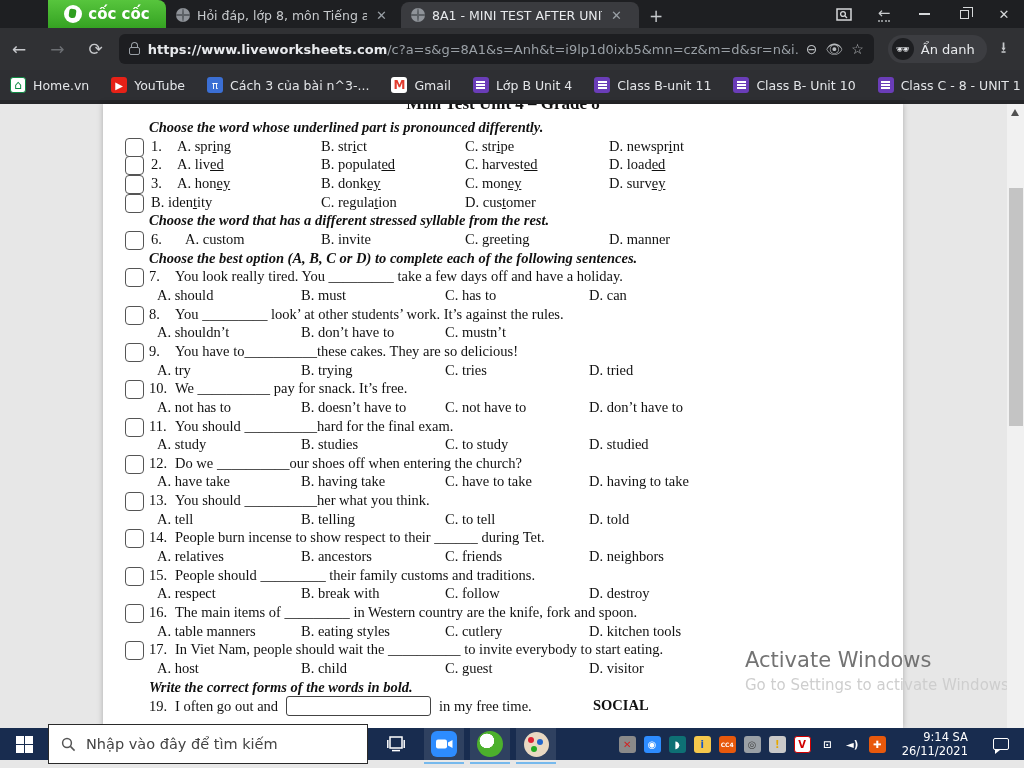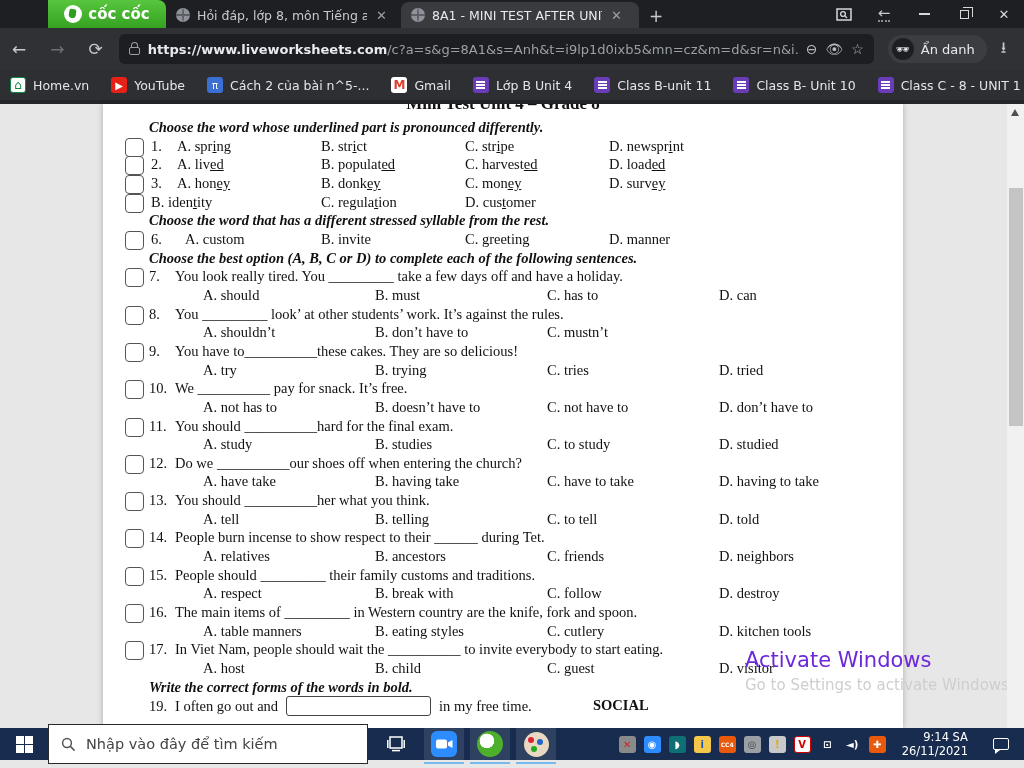--- a/index.html
+++ b/index.html
@@ -63,31 +63,31 @@
   .content { position:absolute; left:0; top:104px; width:1024px; height:624px; background:#e7e7e7;border-radius:11px; }
   .doc { position:absolute; left:103px; top:0; width:800px; height:624px; background:#fff;
          overflow:hidden; box-shadow:0 0 6px rgba(0,0,0,.25);
          font-family:"Liberation Serif","DejaVu Serif",serif; font-size:14.5px; color:#111; }
   .doc-title { height:18px; margin-top:-10px; text-align:center; font-weight:bold; font-size:17px; overflow:hidden; }
   .row { position:relative; line-height:18.65px; min-height:18.65px; white-space:nowrap; }
   .row.first { margin-top:6px; }
   .heading { padding-left:46px; font-weight:bold; font-style:italic; }
   .inline-row { display:grid; grid-template-columns:170px 144px 144px auto; padding-left:48px; }
   .qline { padding-left:46px; }
-  .optrow { display:grid; grid-template-columns:144px 144px 144px auto; padding-left:100px;gap:28px; }
+  .optrow { display:grid; grid-template-columns:144px 144px 144px auto; padding-left:54px; }
   .qnum { display:inline-block; min-width:26px; }
   .qnum.wide { min-width:34px; }
   .cbx { position:absolute; left:22px; top:1px; width:19px; height:19px; background:#fff;
          border:1.6px solid #555; border-radius:4px; }
   .u { text-decoration:underline; }
   .fillinput { display:inline-block; width:145px; height:20px; background:#fff; border:1.2px solid #444;
                border-radius:3px; vertical-align:-5px; margin:0 8px; }
   .kw { position:absolute; left:490px; top:0; font-weight:bold; }
   .watermark { position:absolute; left:745px; top:544px; font-family:"DejaVu Sans",sans-serif; }
-  .wm1 { font-size:21px; color:#6d28d9; }
+  .wm1 { font-size:21px; color:#737373; }
   .wm2 { font-size:15px; color:#cecece; margin-top:4px; }
   .scrollbar { position:absolute; right:0; top:0; width:17px; height:624px; background:#f1f1f1; }
   .sb-up { position:absolute; top:5px; left:4px; width:0; height:0; border-left:4.5px solid transparent;
            border-right:4.5px solid transparent; border-bottom:7px solid #505050; }
   .sb-thumb { position:absolute; top:84px; left:1.5px; width:14px; height:238px; background:#c4c4c4; }
 
   
   .taskbar { position:absolute; left:0; top:728px; width:1024px; height:32px; background:#182c4f;
              display:flex; align-items:center; }
   .startbtn { width:48px; height:40px; display:flex; align-items:center; justify-content:center; }
@@ -175,21 +175,21 @@
   <div class="bm">
       <span class="bmicon bm-home">⌂</span>
       <span>Home.vn</span>
     </div>
     <div class="bm">
       <span class="bmicon bm-youtube">▶</span>
       <span>YouTube</span>
     </div>
     <div class="bm">
       <span class="bmicon bm-calc">π</span>
-      <span>Cách 2 của bài n^5-...</span>
+      <span>Cách 3 của bài n^3-...</span>
     </div>
     <div class="bm">
       <span class="bmicon bm-gmail">M</span>
       <span>Gmail</span>
     </div>
     <div class="bm">
       <span class="bmicon bm-list">
         <i></i>
       </span>
       <span>Lớp B Unit 4</span>

